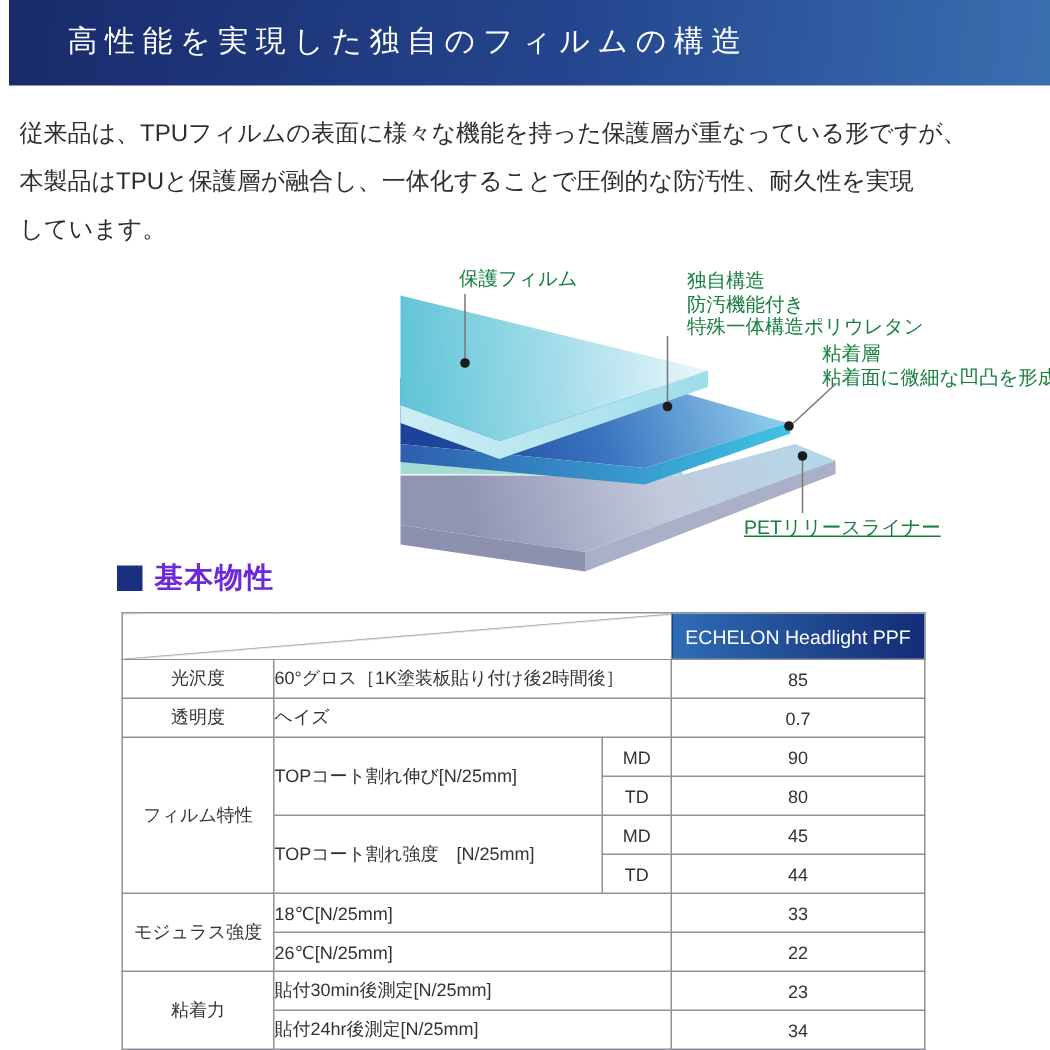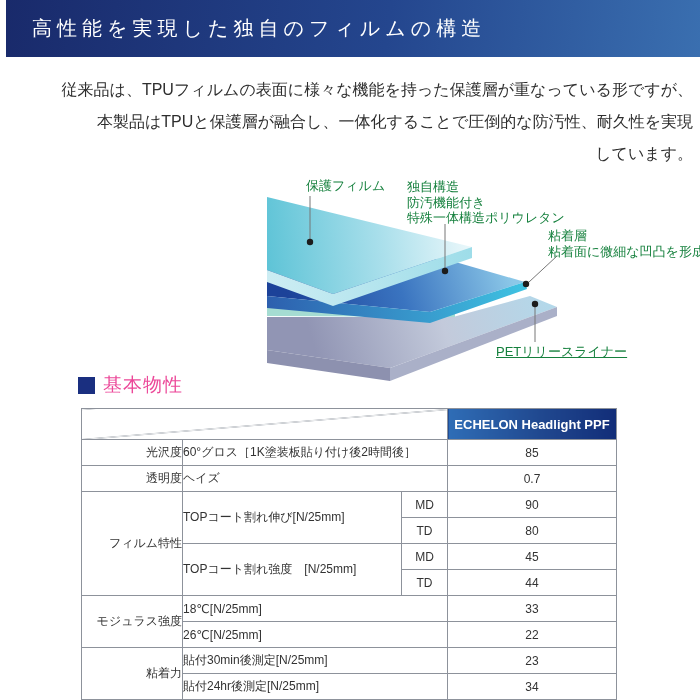--- a/index.html
+++ b/index.html
@@ -8,60 +8,60 @@
     font-family:"Liberation Sans","DejaVu Sans",sans-serif;color:#333;
     overflow:hidden;
   }
   
   .banner{
     position:absolute;top:0;left:6px;width:694px;height:57px;
     background:linear-gradient(97deg,#192a6b 0%,#24468e 55%,#3a6fb0 100%);
   }
   .banner-title{
     color:#ffffff;font-family:"Liberation Serif","DejaVu Serif",serif;
-    font-size:20px;letter-spacing:5px;line-height:57px;padding-left:26px;
+    font-size:20px;letter-spacing:5px;line-height:57px;padding-left:39px;
     white-space:nowrap;
   }
   
   .intro{
     position:absolute;top:74px;left:13px;width:680px;
     font-size:16px;line-height:32px;color:#2e2e2e;
   }
-  .intro span{display:block;white-space:nowrap;text-align:right;}
+  .intro span{display:block;white-space:nowrap;}
   
   .diagram-svg{position:absolute;left:0;top:0;width:700px;height:700px;pointer-events:none;}
   .dia-label{
     position:absolute;font-size:13px;line-height:15.5px;color:#15803d;white-space:nowrap;
   }
   
   .section-head{
     position:absolute;left:78px;top:372px;display:flex;align-items:center;
   }
   .section-square{width:17px;height:17px;background:#1a2f80;margin-right:8px;}
   .section-title{
-    font-size:19px;font-weight:normal;color:#ec4899;letter-spacing:1px;white-space:nowrap;
+    font-size:19px;font-weight:bold;color:#6d28d9;letter-spacing:1px;white-space:nowrap;
   }
   
   .spec-table{
     position:absolute;left:81px;top:408px;border-collapse:collapse;
     font-size:12px;color:#333;table-layout:fixed;
   }
   .spec-table td{border:1px solid #8d929b;padding:0;}
   .spec-table tr{height:26px;}
   .spec-table tr.hdr{height:31px;}
   .td-corner{position:relative;background:#ffffff;
     background-image:linear-gradient(to bottom right,
       transparent calc(50% - 0.6px),#9aa0a8 calc(50% - 0.1px),
       #9aa0a8 calc(50% + 0.1px),transparent calc(50% + 0.6px));
   }
   .td-product{
     background:linear-gradient(90deg,#2f6db6 0%,#20488f 55%,#122d78 100%);
-    color:#ffffff;font-weight:bold;font-size:13px;text-align:center;
-  }
-  .td-cat{text-align:right;padding-left:9px;margin-left:16px;}
+    color:#ffffff;font-weight:normal;font-size:13px;text-align:center;
+  }
+  .td-cat{text-align:center;padding-left:9px;margin-left:16px;}
   .td-test{text-align:left;padding-left:11px;}
   .td-dir{text-align:center;}
   .td-val{text-align:center;}
 </style>
 </head>
 <body>
 
 <div class="banner">
   <div class="banner-title">高性能を実現した独自のフィルムの構造</div>
 </div>
@@ -115,21 +115,21 @@
   <circle cx="310" cy="242" r="3.2" fill="#1c1c1c"></circle>
   <line x1="445" y1="224" x2="445" y2="268" stroke="#777" stroke-width="1"></line>
   <circle cx="445" cy="271" r="3.2" fill="#1c1c1c"></circle>
   <line x1="557" y1="256" x2="529" y2="282" stroke="#777" stroke-width="1"></line>
   <circle cx="526" cy="284" r="3.2" fill="#1c1c1c"></circle>
   <line x1="535" y1="307" x2="535" y2="342" stroke="#777" stroke-width="1"></line>
   <circle cx="535" cy="304" r="3.2" fill="#1c1c1c"></circle>
 </svg>
 
 <div class="dia-label" style="left:306px;top:178px;">保護フィルム</div>
-<div class="dia-label" style="left:407px;top:179px;">
+<div class="dia-label" style="left:458px;top:179px;">
   <span style="display:block">独自構造</span>
   <span style="display:block">防汚機能付き</span>
   <span style="display:block">特殊一体構造ポリウレタン</span>
 </div>
 <div class="dia-label" style="left:548px;top:228px;">
   <span style="display:block">粘着層</span>
   <span style="display:block">粘着面に微細な凹凸を形成</span>
 </div>
 <div class="dia-label" style="left:496px;top:344px;text-decoration:underline;">PETリリースライナー</div>
 

